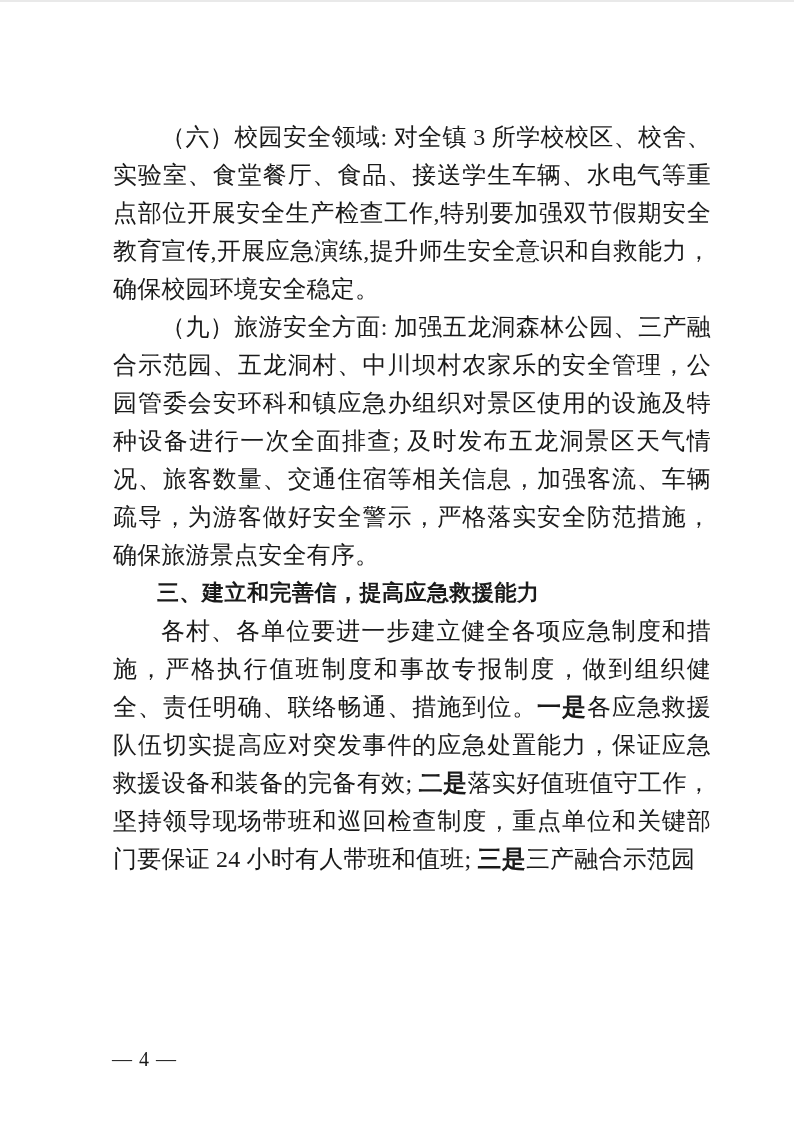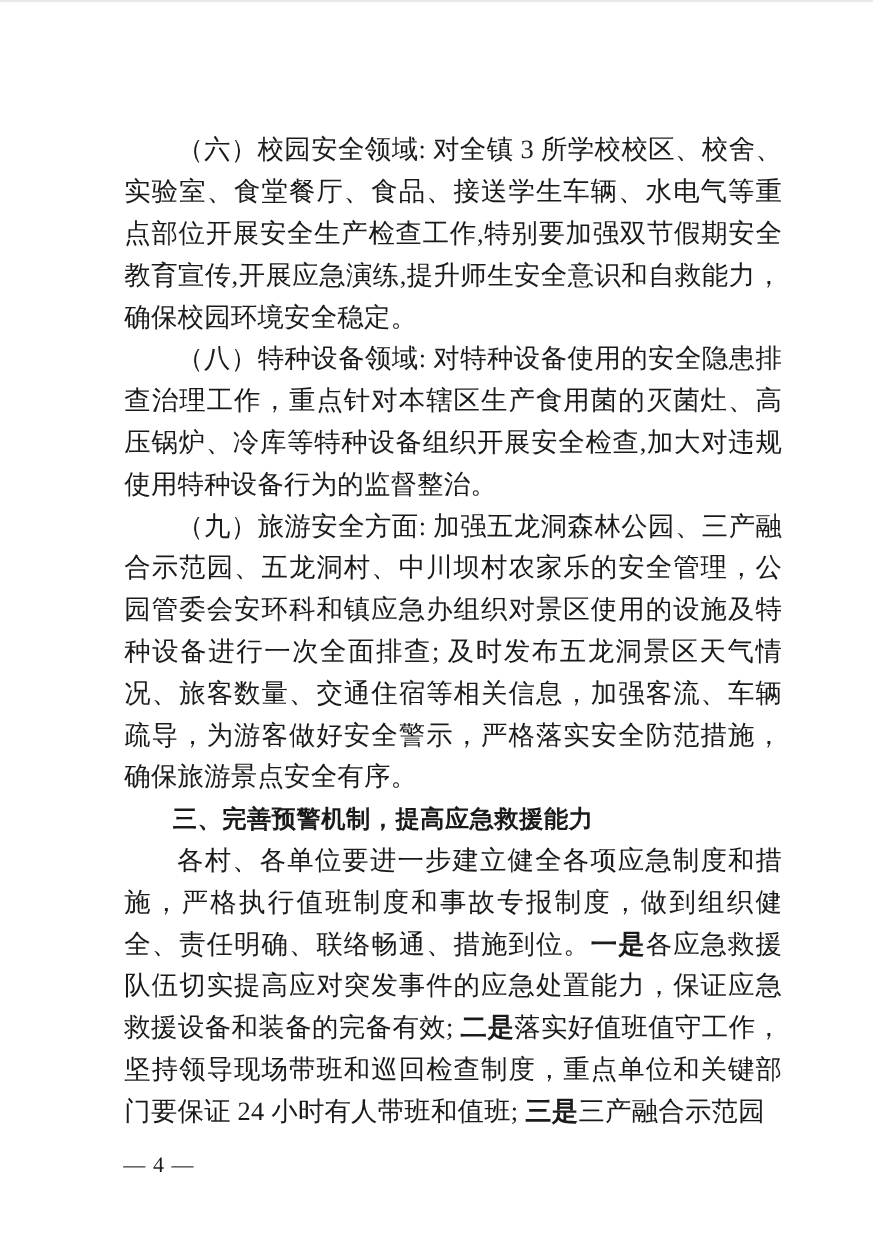--- a/index.html
+++ b/index.html
@@ -68,23 +68,22 @@
 </head>
 <body>
 
 <div class="page">
   <div class="scan-edge"></div>
 
   <main class="doc-body">
     <p class="para">（六）校园安全领域: 对全镇 3 所学校校区、校舍、实验室、食堂餐厅、食品、接送学生车辆、水电气等重点部位开展安全生产检查工作,特别要加强双节假期安全教育宣传,开展应急演练,提升师生安全意识和自救能力，确保校园环境安全稳定。</p>
 
 
-    <p class="para">（八）特种设备领域: 对特种设备使用的安全隐患排查治理工作，重点针对本辖区生产食用菌的灭菌灶、高压锅炉、冷库等特种设备组织开展安全检查,加大对违规使用特种设备行为的监督整治。</p>
 
     <p class="para">（九）旅游安全方面: 加强五龙洞森林公园、三产融合示范园、五龙洞村、中川坝村农家乐的安全管理，公园管委会安环科和镇应急办组织对景区使用的设施及特种设备进行一次全面排查; 及时发布五龙洞景区天气情况、旅客数量、交通住宿等相关信息，加强客流、车辆疏导，为游客做好安全警示，严格落实安全防范措施，确保旅游景点安全有序。</p>
 
-    <h2 class="section-heading">三、完善预警机制，提高应急救援能力</h2>
+    <h2 class="section-heading">三、建立和完善信，提高应急救援能力</h2>
 
     <p class="para"><span>各村、各单位要进一步建立健全各项应急制度和措施，严格执行值班制度和事故专报制度，做到组织健全、责任明确、联络畅通、措施到位。</span><span class="em">一是</span><span>各应急救援队伍切实提高应对突发事件的应急处置能力，保证应急救援设备和装备的完备有效; </span><span class="em">二是</span><span>落实好值班值守工作，坚持领导现场带班和巡回检查制度，重点单位和关键部门要保证 24 小时有人带班和值班; </span><span class="em">三是</span><span>三产融合示范园</span></p>
   </main>
 
   <footer class="page-footer">— 4 —</footer>
 </div>
 
 </body></html>

